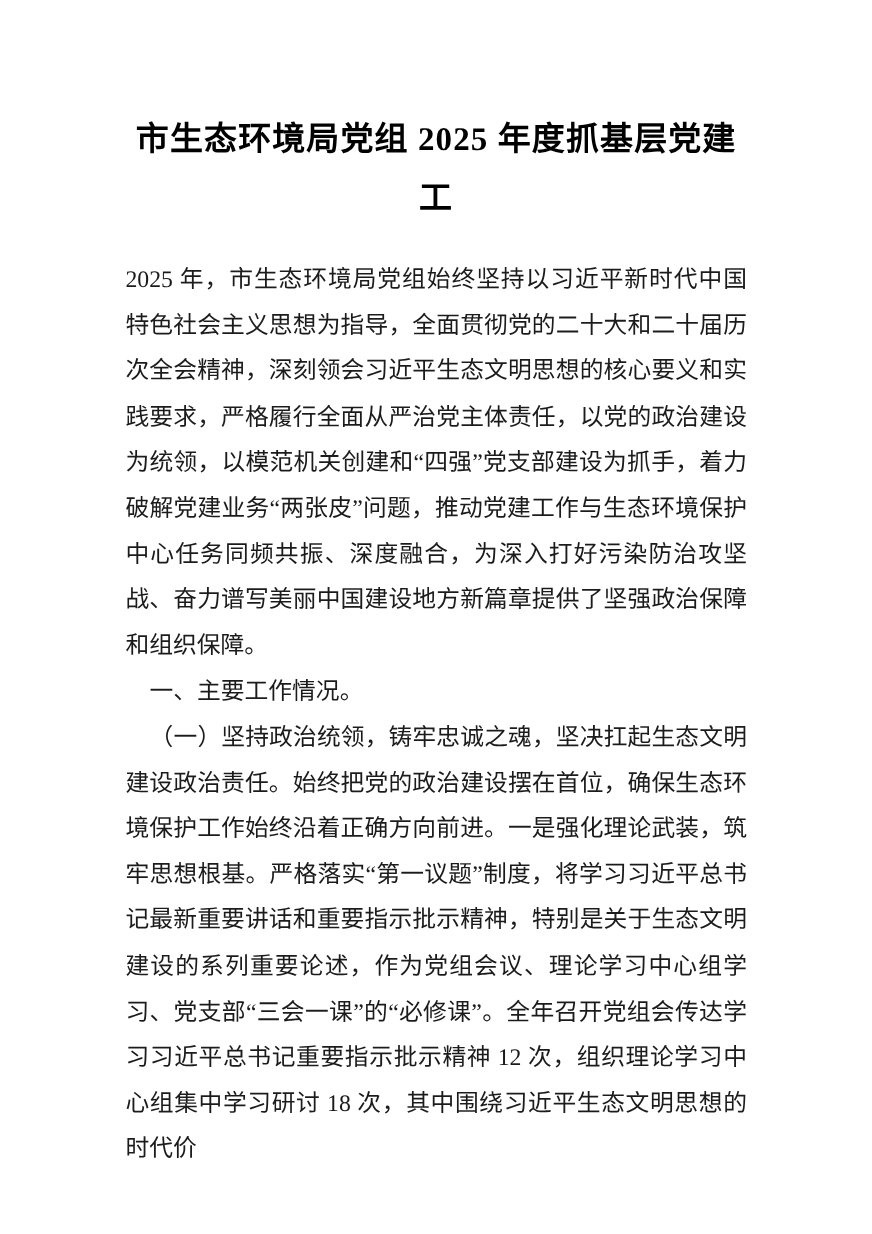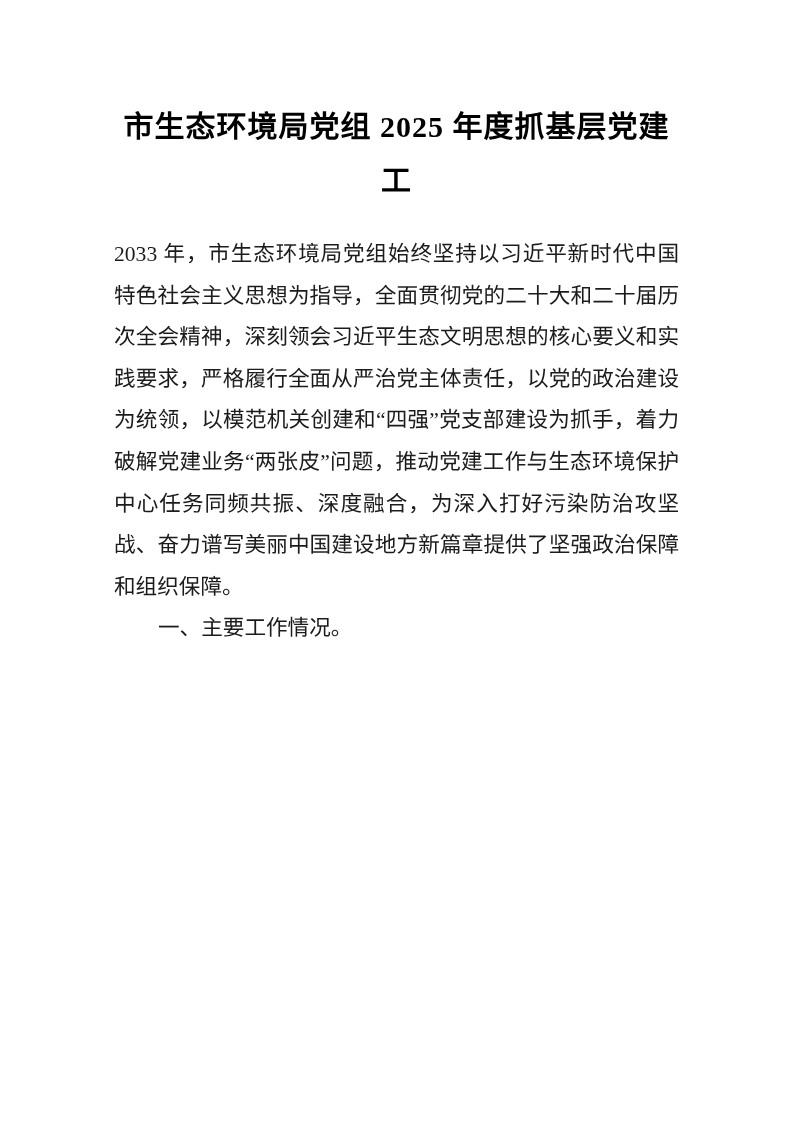--- a/index.html
+++ b/index.html
@@ -33,27 +33,27 @@
     line-height: 41.6px;
     text-align: justify;
     text-justify: inter-ideograph;
   }
   .doc-body p {
     margin: 0;
     padding: 0;
   }
   .doc-body p.indent {
     text-indent: 22px;
-    margin-left: 22px;
   }
 </style>
 </head>
 <body>
 
 <div class="page">
   <div class="doc-title">
     <div>市生态环境局党组 2025 年度抓基层党建工</div>
   </div>
   <div class="doc-body">
-      <p>2033 年，市生态环境局党组始终坚持以习近平新时代中国特色社会主义思想为指导，全面贯彻党的二十大和二十届历次全会精神，深刻领会习近平生态文明思想的核心要义和实践要求，严格履行全面从严治党主体责任，以党的政治建设为统领，以模范机关创建和“四强”党支部建设为抓手，着力破解党建业务“两张皮”问题，推动党建工作与生态环境保护中心任务同频共振、深度融合，为深入打好污染防治攻坚战、奋力谱写美丽中国建设地方新篇章提供了坚强政治保障和组织保障。</p>
+      <p>2025 年，市生态环境局党组始终坚持以习近平新时代中国特色社会主义思想为指导，全面贯彻党的二十大和二十届历次全会精神，深刻领会习近平生态文明思想的核心要义和实践要求，严格履行全面从严治党主体责任，以党的政治建设为统领，以模范机关创建和“四强”党支部建设为抓手，着力破解党建业务“两张皮”问题，推动党建工作与生态环境保护中心任务同频共振、深度融合，为深入打好污染防治攻坚战、奋力谱写美丽中国建设地方新篇章提供了坚强政治保障和组织保障。</p>
       <p class="indent">一、主要工作情况。</p>
+      <p class="indent">（一）坚持政治统领，铸牢忠诚之魂，坚决扛起生态文明建设政治责任。始终把党的政治建设摆在首位，确保生态环境保护工作始终沿着正确方向前进。一是强化理论武装，筑牢思想根基。严格落实“第一议题”制度，将学习习近平总书记最新重要讲话和重要指示批示精神，特别是关于生态文明建设的系列重要论述，作为党组会议、理论学习中心组学习、党支部“三会一课”的“必修课”。全年召开党组会传达学习习近平总书记重要指示批示精神 12 次，组织理论学习中心组集中学习研讨 18 次，其中围绕习近平生态文明思想的时代价</p>
     </div>
 </div>
 
 </body></html>

